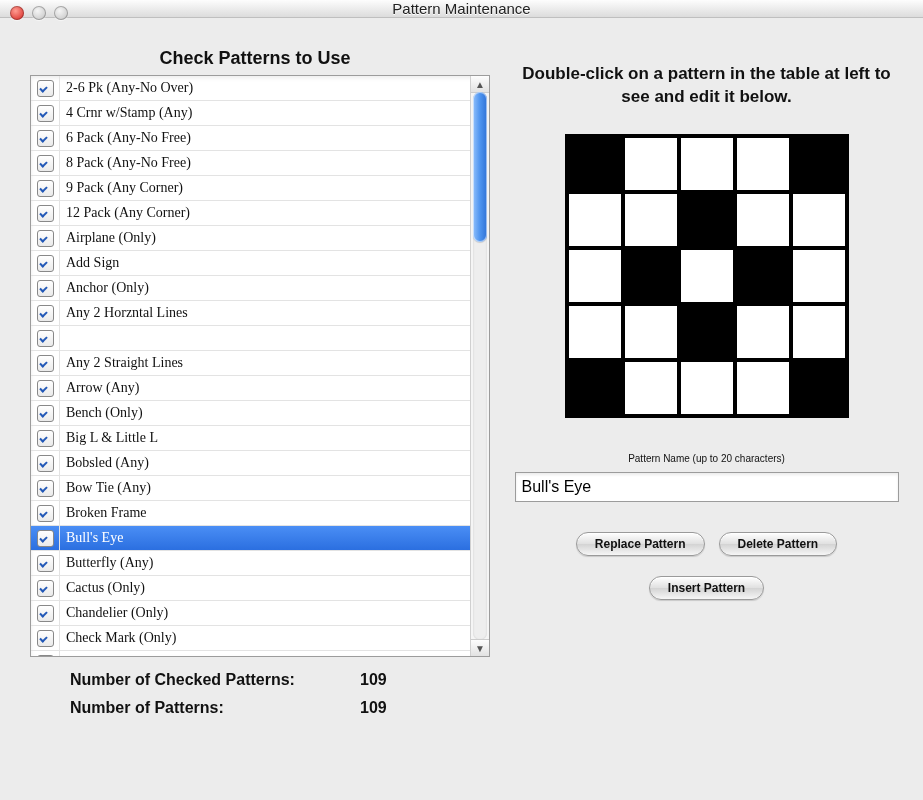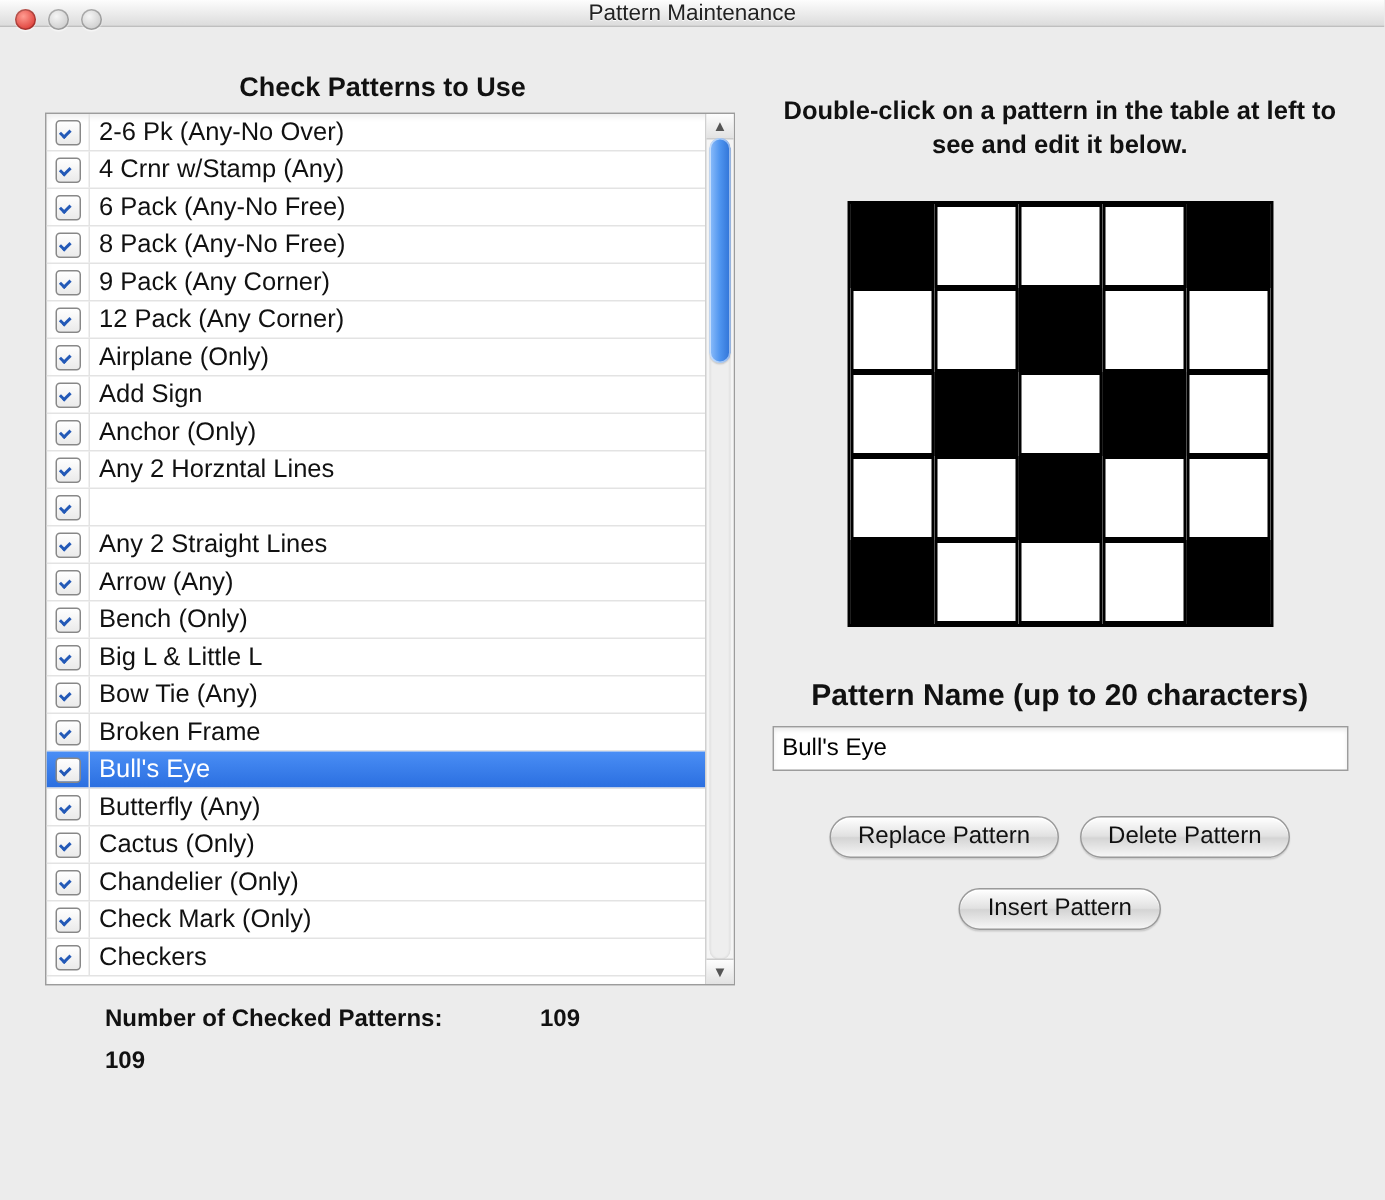--- a/index.html
+++ b/index.html
@@ -99,23 +99,24 @@
     width: 28px;
     border-right: 1px solid #e3e3e3;
     height: 100%;
     display: flex;
     align-items: center;
     justify-content: center;
   }
   .row .label-cell {
     flex: 1;
     padding-left: 6px;
-    font-size: 17px;
+    font-size: 14px;
     white-space: nowrap;
     overflow: hidden;
+    font-family: Liberation Serif, serif;
   }
   .row.selected {
     background: linear-gradient(#4a8ef5, #2b6fe0);
   }
   .row.selected .label-cell {
     color: #fff;
   }
   .chk {
     width: 15px;
     height: 15px;
@@ -205,22 +206,22 @@
     grid-template-columns: repeat(5, 1fr);
     grid-template-rows: repeat(5, 1fr);
   }
   .gcell {
     border: 2px solid #000;
     background: #fff;
   }
   .gcell.on { background: #000; }
   .name-label {
     margin-top: 35px;
-    font-size: 20px;
-    font-weight: bold;
+    font-size: 10px;
+    font-weight: normal;
     text-align: center;
   }
   .name-input {
     width: 370px;
     height: 28px;
     margin: 8px auto 0 auto;
     display: block;
     font-size: 16px;
     padding: 0 6px;
     border: 1px solid #9c9c9c;
@@ -228,22 +229,22 @@
     box-shadow: inset 0 2px 3px rgba(0,0,0,0.08);
   }
   .btn-row {
     margin-top: 30px;
     display: flex;
     gap: 14px;
     justify-content: center;
   }
   .aqua-btn {
     padding: 4px 18px;
-    font-size: 16px;
-    font-weight: normal;
+    font-size: 12px;
+    font-weight: bold;
     color: #111;
     border: 1px solid #9a9a9a;
     border-radius: 18px;
     background: linear-gradient(#ffffff, #e1e1e1 48%, #d4d4d4 52%, #f6f6f6);
     box-shadow: 0 1px 1px rgba(0,0,0,0.15), inset 0 1px 0 #fff;
     cursor: default;
     white-space: nowrap;
   }
   .btn-row.center { margin-top: 20px; }
 </style>
@@ -354,20 +355,26 @@
             <div class="row">
               <div class="chk-cell">
                 <span class="chk checked"></span>
               </div>
               <div class="label-cell">Big L &amp; Little L</div>
             </div>
             <div class="row">
               <div class="chk-cell">
                 <span class="chk checked"></span>
               </div>
+              <div class="label-cell">Bobsled (Any)</div>
+            </div>
+            <div class="row">
+              <div class="chk-cell">
+                <span class="chk checked"></span>
+              </div>
               <div class="label-cell">Bow Tie (Any)</div>
             </div>
             <div class="row">
               <div class="chk-cell">
                 <span class="chk checked"></span>
               </div>
               <div class="label-cell">Broken Frame</div>
             </div>
             <div class="row selected">
               <div class="chk-cell">
@@ -413,20 +420,21 @@
           <div class="arrow down">▼</div>
         </div>
       </div>
 
       <div class="stats">
         <div class="stats-row">
           <span class="slabel">Number of Checked Patterns:</span>
           <span class="sval">109</span>
         </div>
         <div class="stats-row">
+          <span class="slabel">Number of Patterns:</span>
           <span class="sval">109</span>
         </div>
       </div>
     </div>
 
     <div class="right-col">
       <div class="hint">Double-click on a pattern in the table at left to see and edit it below.</div>
 
       <div class="grid-wrap" id="grid">
           <div class="gcell on"></div>

